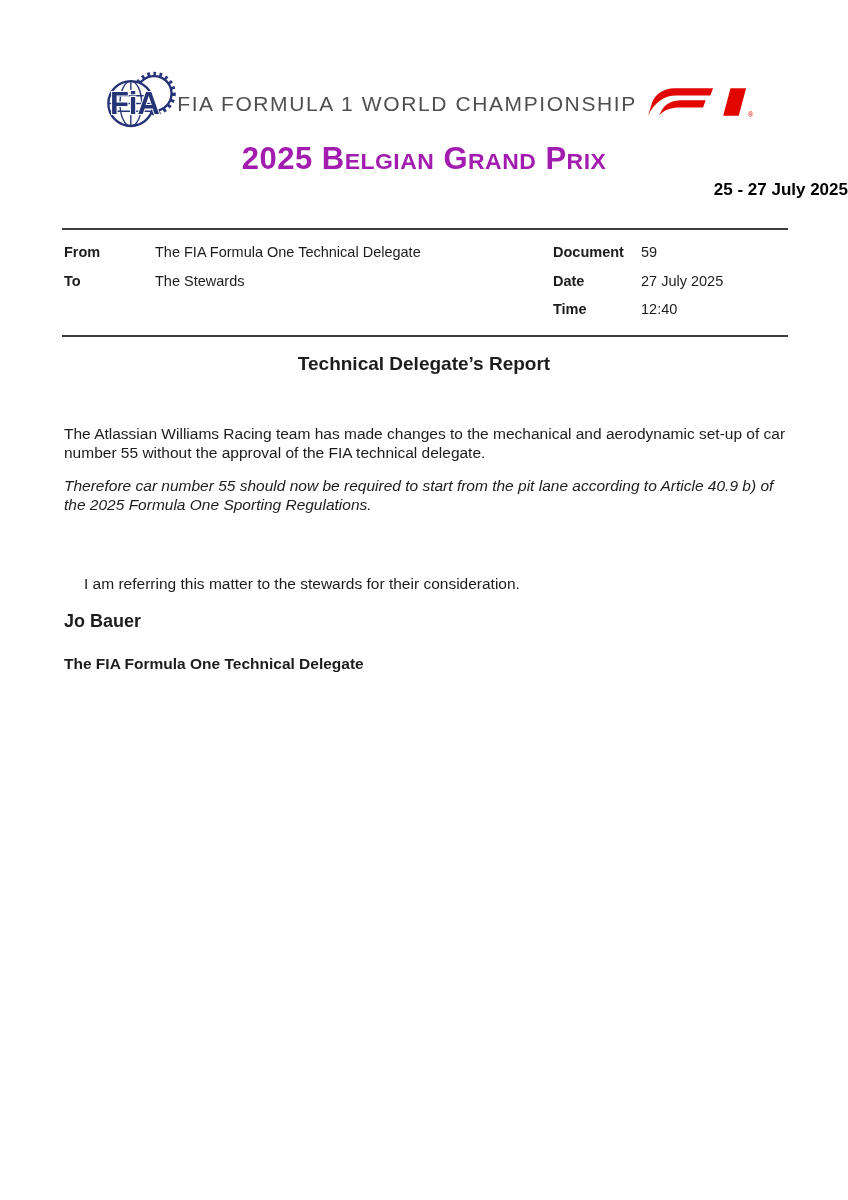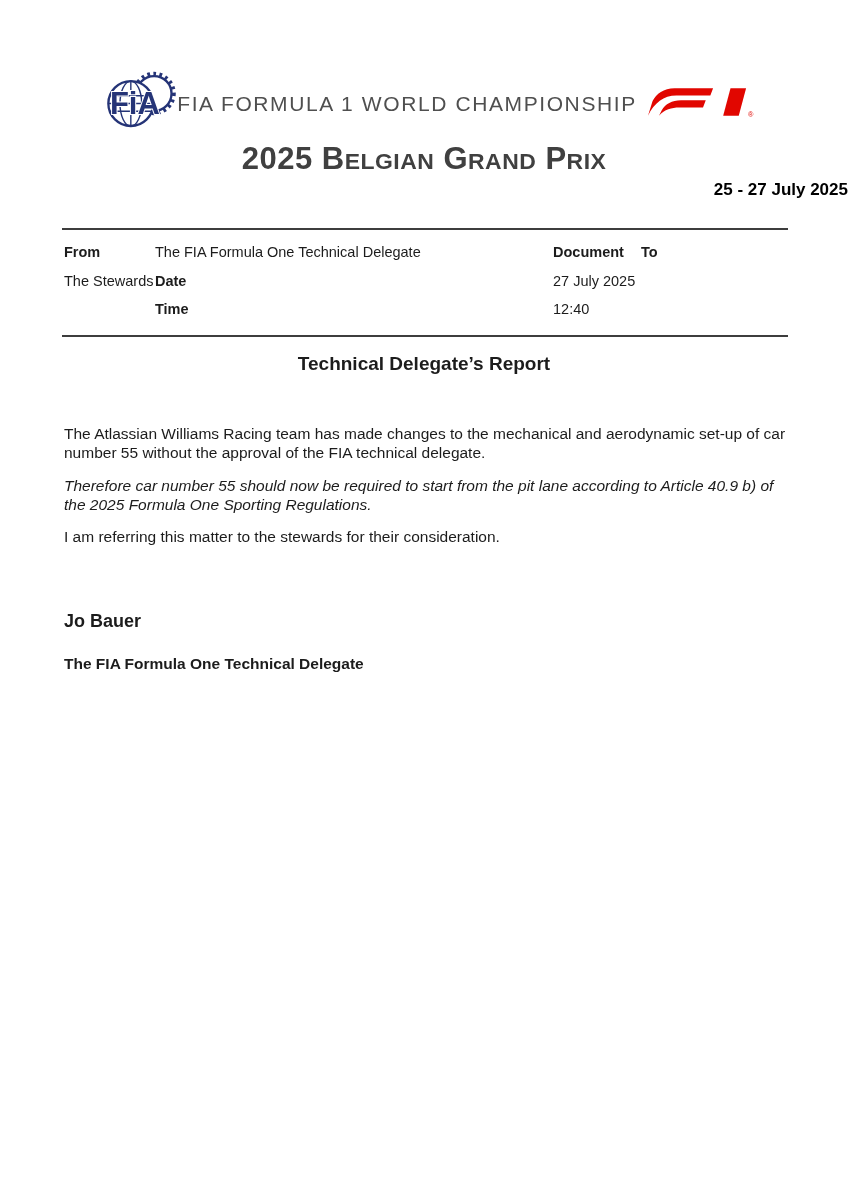--- a/index.html
+++ b/index.html
@@ -19,21 +19,21 @@
   .champ-title {
     position: absolute; left: 0; right: 0; top: 92px;
     text-align: center; transform: translateX(-17px);
     font-size: 21px; letter-spacing: 1.6px; color: #4f4f4f; font-weight: normal;
   }
   .f1-logo { position: absolute; left: 648px; top: 84px; width: 110px; height: 36px; }
 
   .event-title {
     position: absolute; left: 0; right: 0; top: 141px;
     text-align: center; font-size: 31px; font-weight: bold; letter-spacing: 0.5px;
-    color: #404040;
+    color: #a21caf;
   }
   .event-title .sc { font-size: 0.74em; }
   .event-dates {
     position: absolute; left: 0; right: 0; top: 180px;
     text-align: right; font-size: 17px; font-weight: bold; color: #000000;
   }
 
   
   .rule { position: absolute; left: 62px; width: 726px; height: 2px; background: #3d3d3d; }
   .rule-top { top: 228px; }
@@ -53,21 +53,21 @@
   .report-heading {
     position: absolute; left: 0; right: 0; top: 353px;
     text-align: center; font-size: 19px; font-weight: bold;
   }
   .para {
     position: absolute; left: 64px; width: 724px;
     font-size: 15.5px; line-height: 19px; margin: 0;
   }
   .p1 { top: 424px; }
   .p2 { top: 476px; font-style: italic; }
-  .p3 { top: 527px; }
+  .p3 { top: 574px; margin-left: 20px; }
   .sig-name  { position: absolute; left: 64px; top: 611px; font-size: 18px; font-weight: bold; }
   .sig-title { position: absolute; left: 64px; top: 655px; font-size: 15.5px; font-weight: bold; }
 </style>
 </head>
 <body>
 
 <div class="page">
 
   <svg class="fia-logo" viewBox="0 0 100 80" xmlns="http://www.w3.org/2000/svg" aria-hidden="true">
 
@@ -96,20 +96,21 @@
   <div class="event-title">2025 B<span class="sc">ELGIAN</span> G<span class="sc">RAND</span> P<span class="sc">RIX</span></div>
   <div class="event-dates">25 - 27 July 2025</div>
 
   <div class="rule rule-top"></div>
   <div class="rule rule-bottom"></div>
 
   <div class="meta">
     <div class="label">From</div>
     <div class="value">The FIA Formula One Technical Delegate</div>
     <div class="label">Document</div>
+    <div class="value">59</div>
 
     <div class="label">To</div>
     <div class="value">The Stewards</div>
     <div class="label">Date</div>
     <div class="value">27 July 2025</div>
 
     <div></div>
     <div></div>
     <div class="label">Time</div>
     <div class="value">12:40</div>

